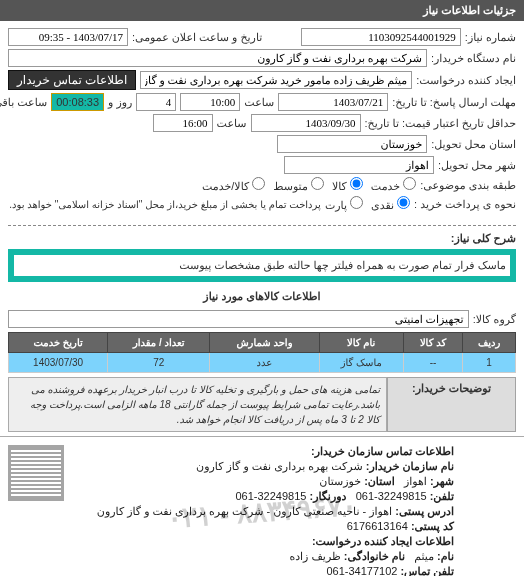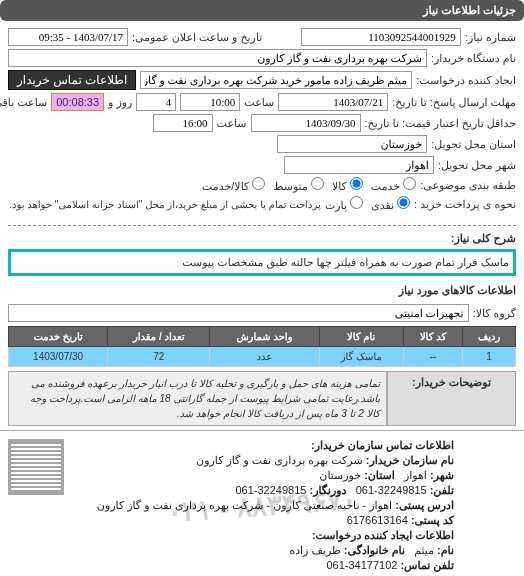--- a/index.html
+++ b/index.html
@@ -1,30 +1,30 @@
 <!DOCTYPE html>
 <html dir="rtl" lang="fa"><head>
 <meta charset="utf-8">
 <style>
 * { box-sizing: border-box; margin: 0; padding: 0; }
 body { font-family: Tahoma, Arial, sans-serif; font-size: 11px; background: #fff; color: #333; width: 524px; }
-.header-bar { background: #555; color: #fff; padding: 4px 8px; font-weight: bold; text-align: right; border-radius: 6px; }
+.header-bar { background: #555; color: #fff; padding: 4px 8px; font-weight: bold; text-align: right; }
 .form-section { padding: 4px 8px; }
 .row { display: flex; align-items: center; margin: 3px 0; gap: 4px; }
 .label { white-space: nowrap; color: #333; }
 .input { border: 1px solid #999; background: #fff; padding: 2px 4px; font-size: 11px; font-family: Tahoma; }
 .input-wide { flex: 1; min-width: 0; }
 .input-med { width: 110px; }
 .input-sm { width: 60px; }
 .input-tiny { width: 40px; }
 .btn { background: #333; color: #fff; border: 1px solid #111; padding: 2px 8px; font-size: 12px; cursor: pointer; }
-.highlight { background: #f0abfc; border: 1px solid #cc9900; padding: 2px 4px; font-size: 11px; }
+.highlight { background: #14b8a6; border: 1px solid #cc9900; padding: 2px 4px; font-size: 11px; }
 .radio-group { display: flex; gap: 8px; align-items: center; }
-.full-text { border: 3px solid #14b8a6; padding: 4px; margin: 4px 8px; text-align: right; direction: rtl; }
-.section-title { font-weight: bold; text-align: right; padding: 4px 8px; }
+.full-text { border: 6px solid #14b8a6; padding: 4px; margin: 4px 8px; text-align: right; direction: rtl; }
+.section-title { font-weight: bold; text-align: center; padding: 4px 8px; }
 .table { width: calc(100% - 16px); margin: 4px 8px; border-collapse: collapse; font-size: 10px; }
 .table th { background: #666; color: #fff; padding: 4px; border: 1px solid #444; text-align: center; }
 .table td { padding: 4px; border: 1px solid #ccc; text-align: center; background: #7dd3fc; }
 .desc-box { display: flex; margin: 4px 8px; }
 .desc-label { background: #ddd; padding: 4px 24px; font-weight: bold; border: 1px solid #a3a3a3; white-space: nowrap; }
 .desc-text { flex: 1; border: 1px solid #aaa; padding: 4px 6px; background: #eee; font-size: 10px; line-height: 1.5; font-style: italic; }
 .watermark-section { position: relative; padding: 6px 70px 6px 10px; background: #fff; border-top: 1px solid #aaa; margin-top: 4px; }
 .wm-text { position: absolute; left: 50px; right: 50px; top: 50%; transform: translate(0,-50%) rotate(-4deg); color: rgba(0,0,0,0.18); font-size: 28px; font-weight: bold; text-align: center; pointer-events: none; letter-spacing: 2px; white-space: nowrap; }
 .wm-qr { position: absolute; left: 8px; top: 8px; width: 56px; height: 56px; background:
   repeating-linear-gradient(0deg,#000 0 2px,#fff 2px 4px),

